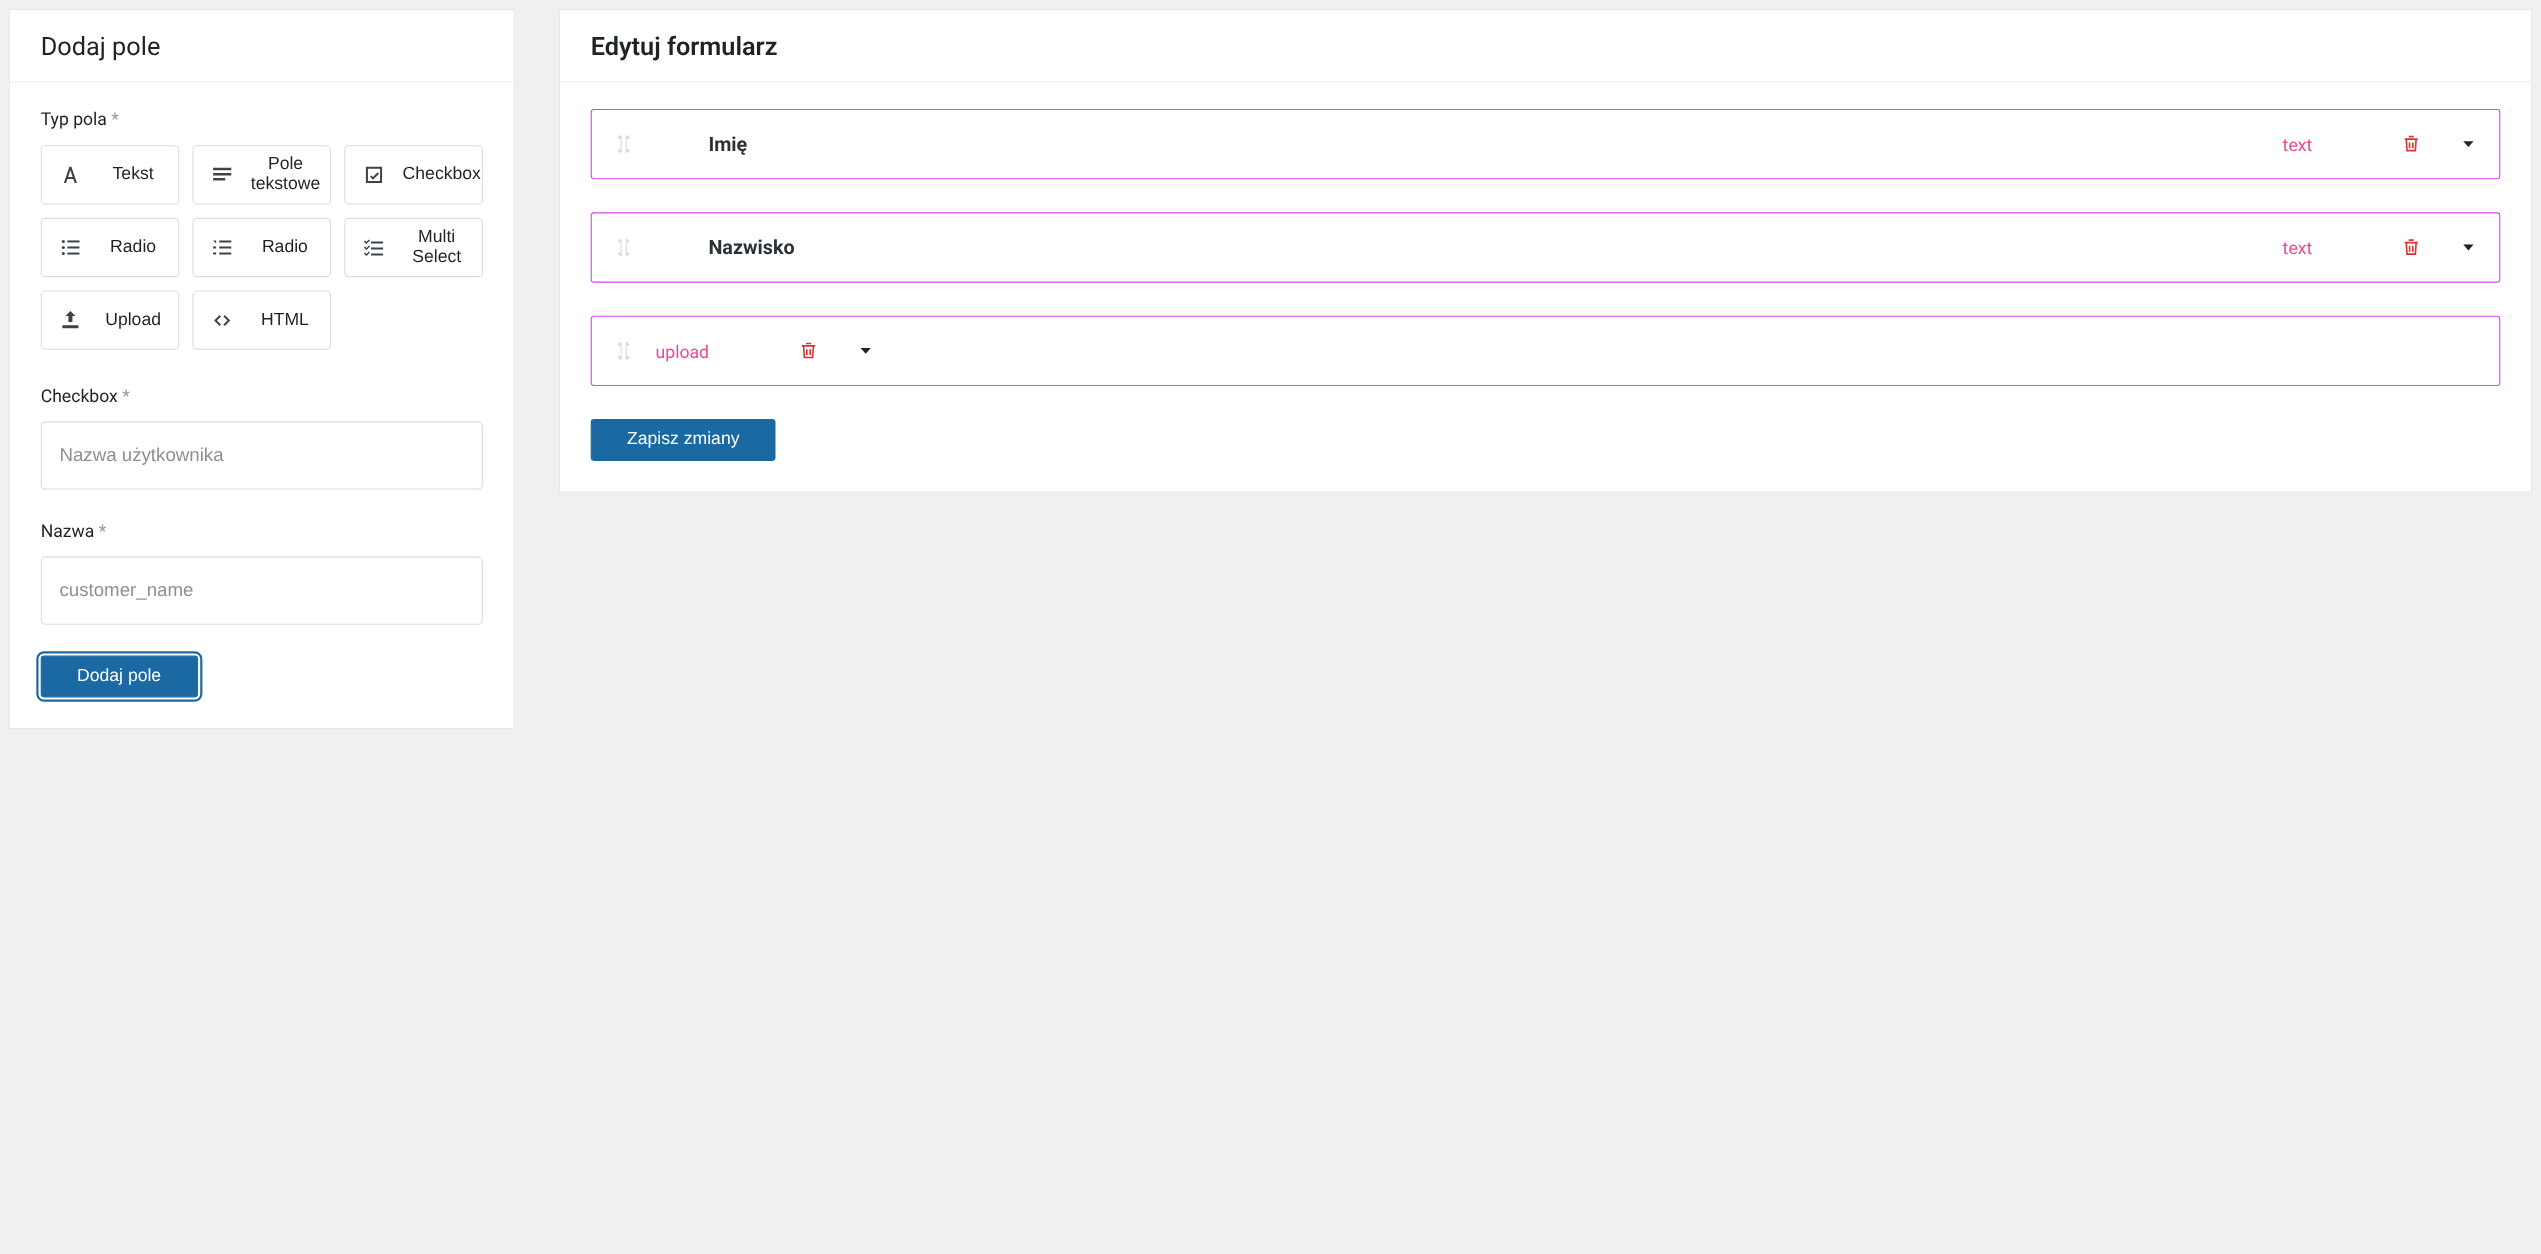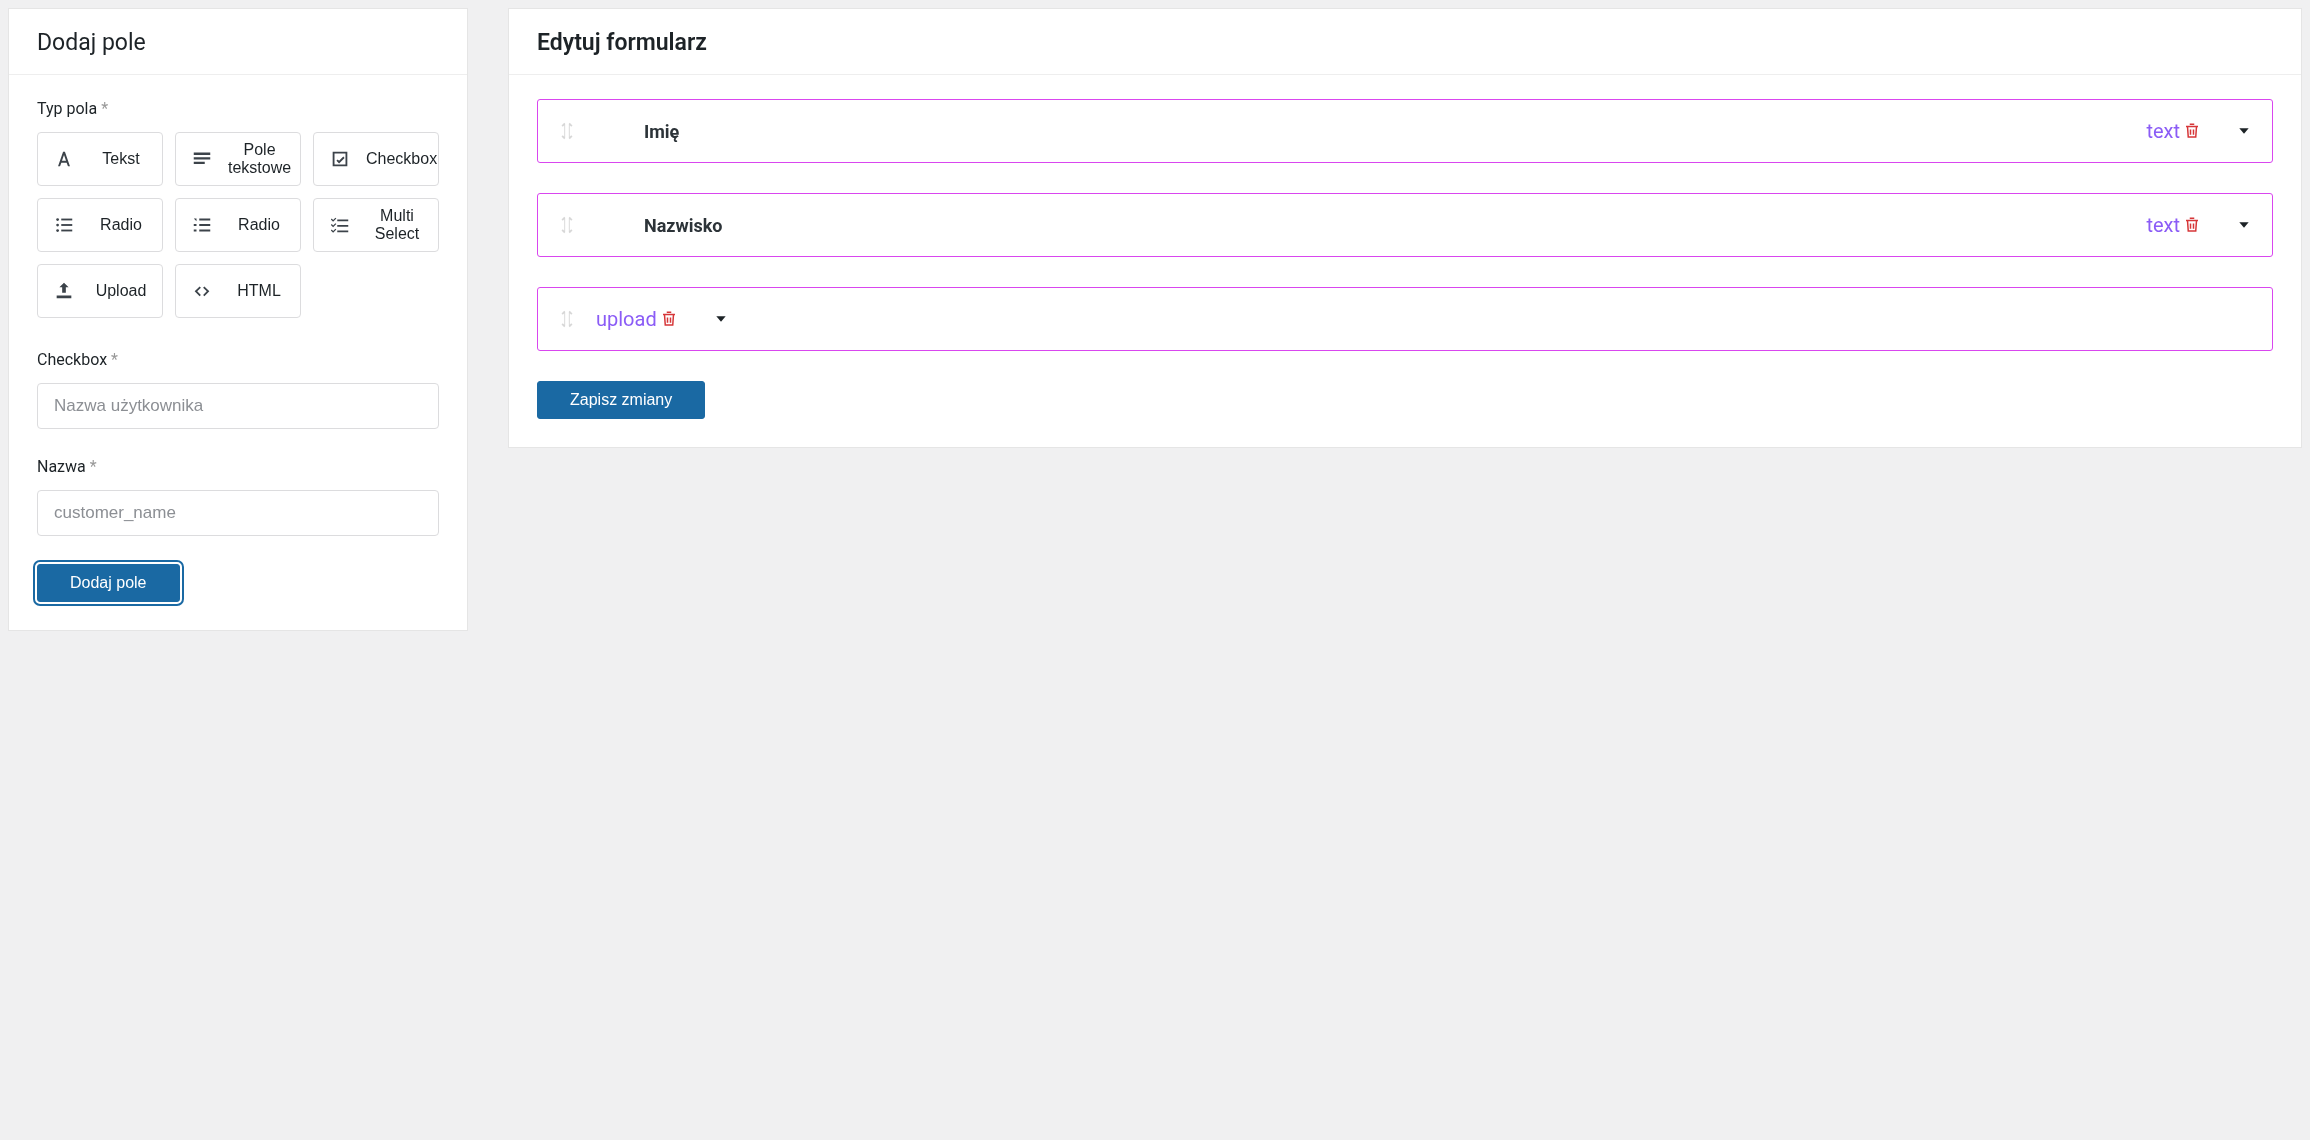--- a/index.html
+++ b/index.html
@@ -84,21 +84,21 @@
     .type-btn svg {
       width: 22px;
       height: 22px;
       fill: #3c434a;
     }
     .form-group {
       margin-bottom: 28px;
     }
     .text-input {
       width: 100%;
-      height: 46px;
+      height: 62px;
       padding: 0 16px;
       font-size: 17px;
       border: 1px solid #dcdcde;
       border-radius: 4px;
       background: #fff;
       color: #404040;
     }
     .text-input::placeholder {
       color: #8c8f94;
     }
@@ -146,22 +146,23 @@
       fill: #d7d7d7;
     }
     .field-name {
       flex: 1;
       font-size: 18px;
       font-weight: 700;
       color: #2c3338;
       padding-left: 48px;
     }
     .field-type {
-      font-size: 20px;
-      color: #8b5cf6;
+      font-size: 16px;
+      color: #ec4899;
+      margin-right: 78px;
     }
     .delete-btn {
       width: 24px;
       display: flex;
       align-items: center;
       justify-content: center;
       cursor: pointer;
       margin-right: 30px;
     }
     .delete-btn svg {

